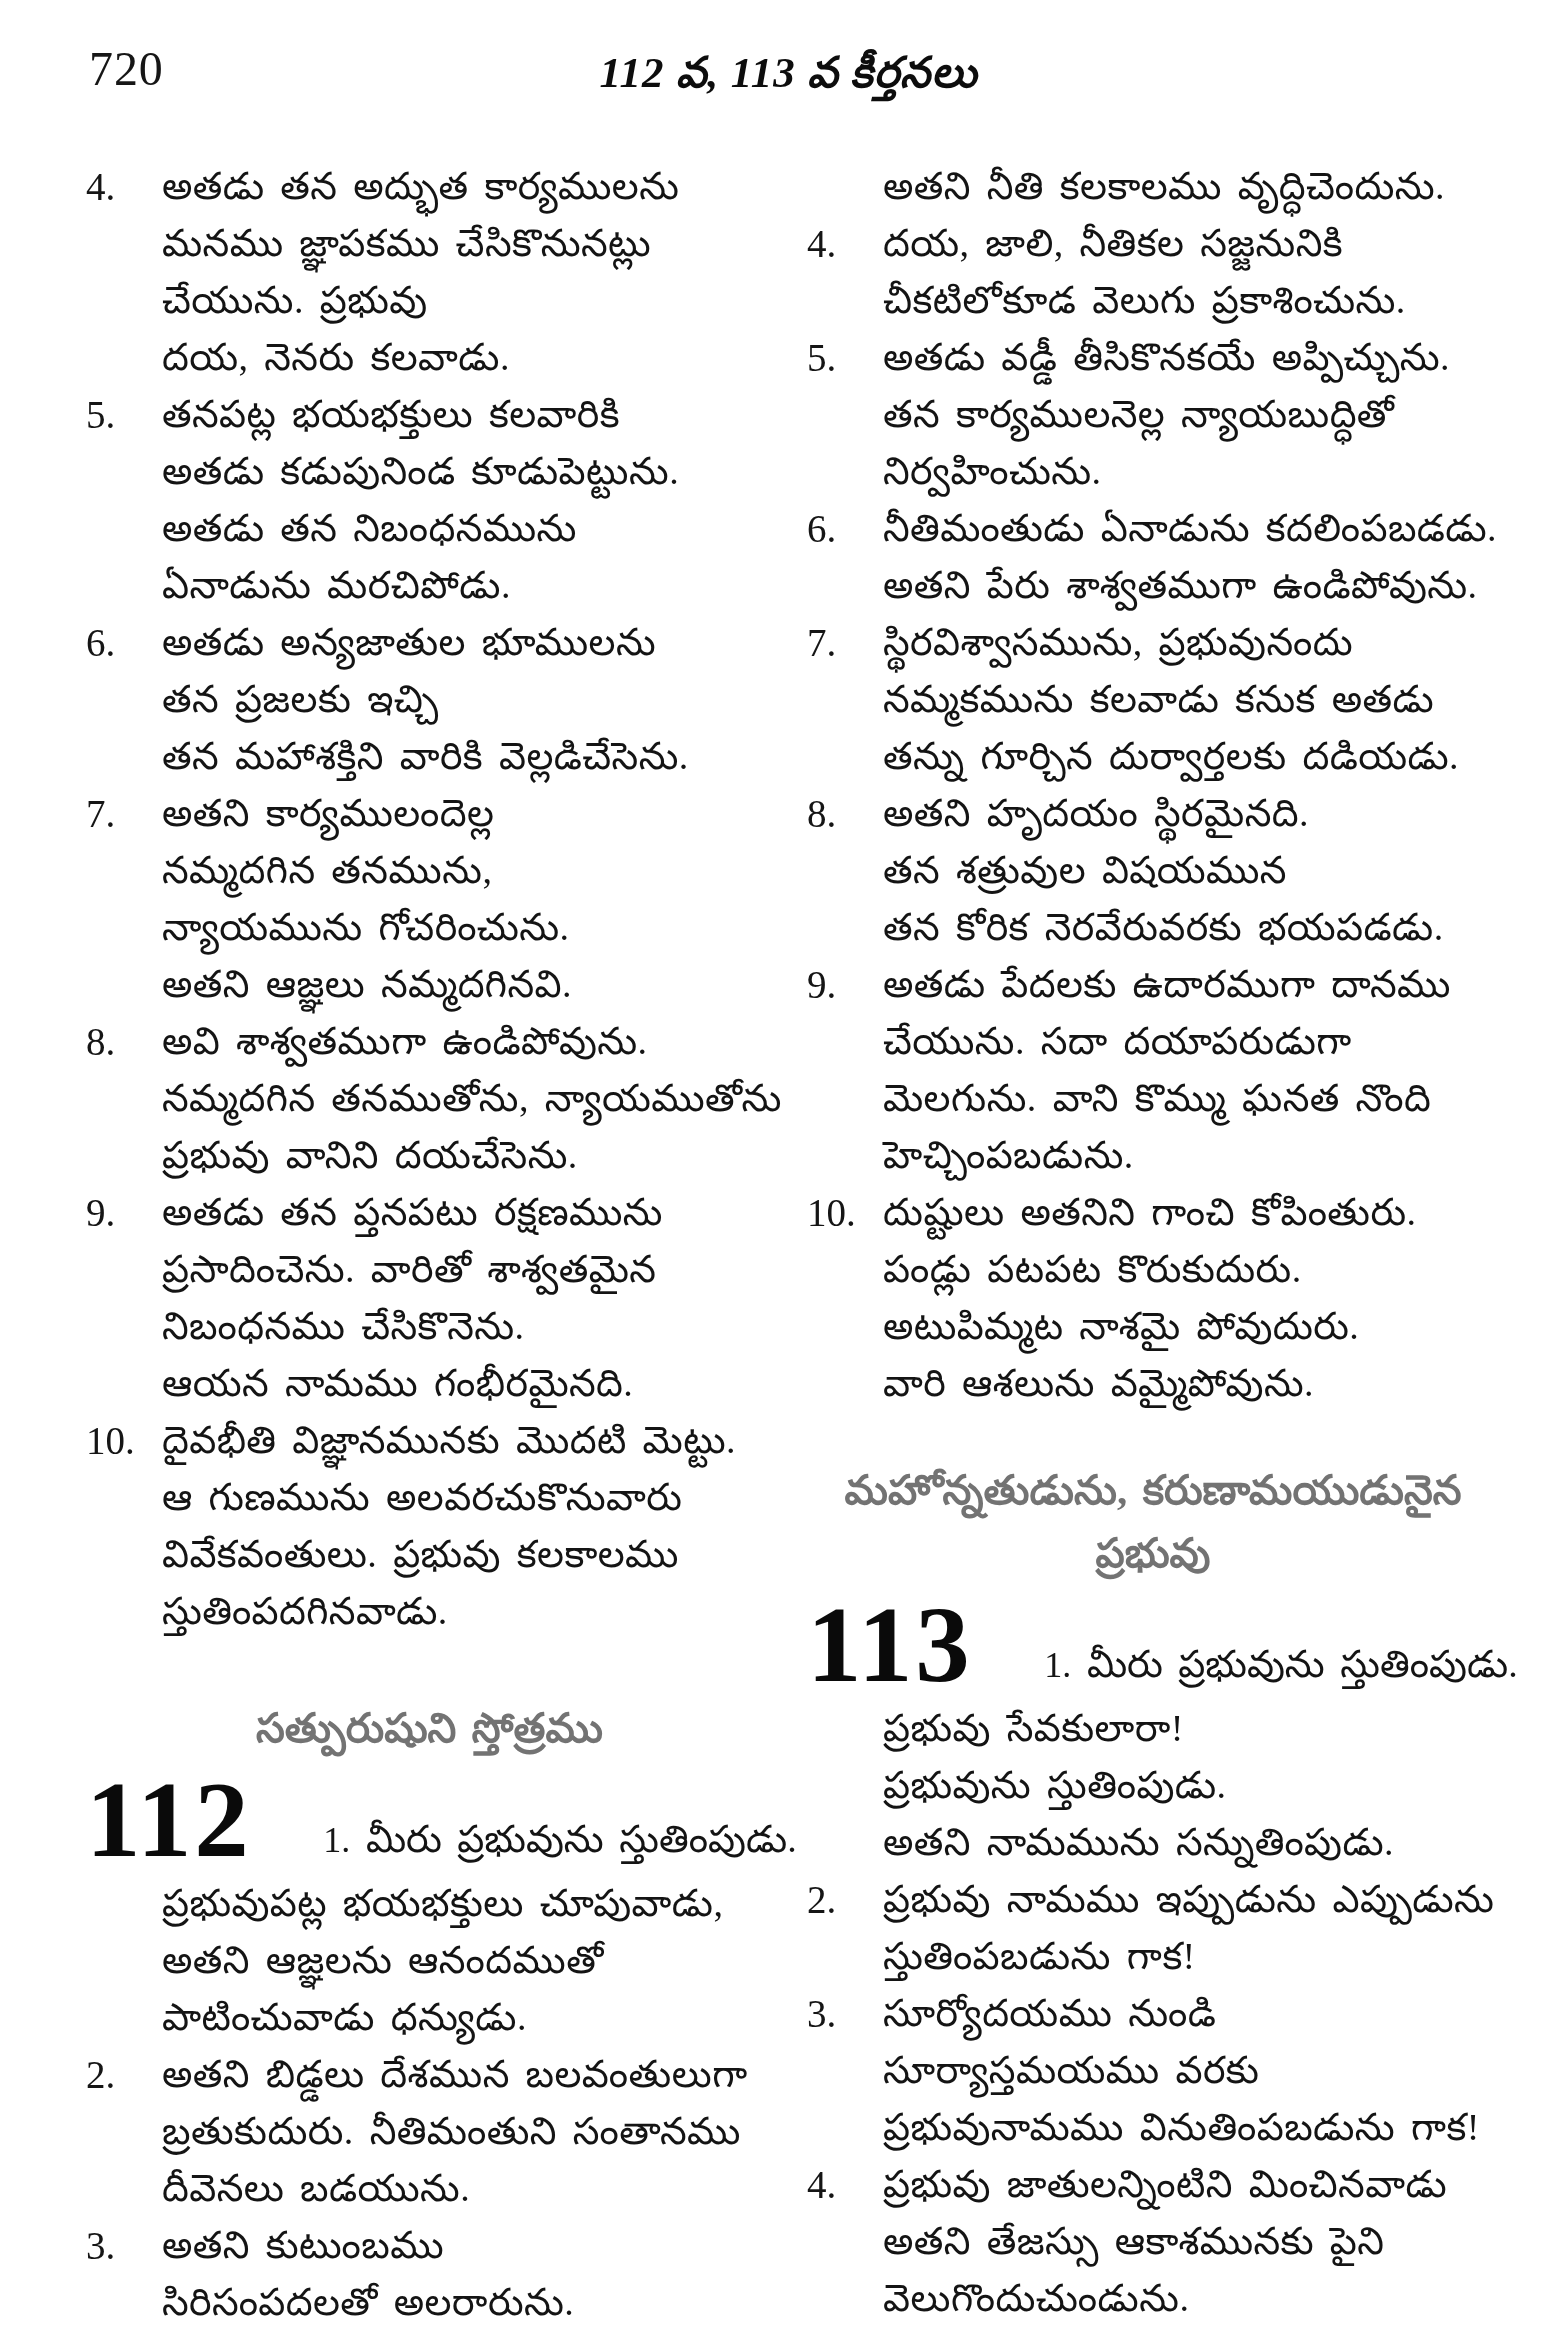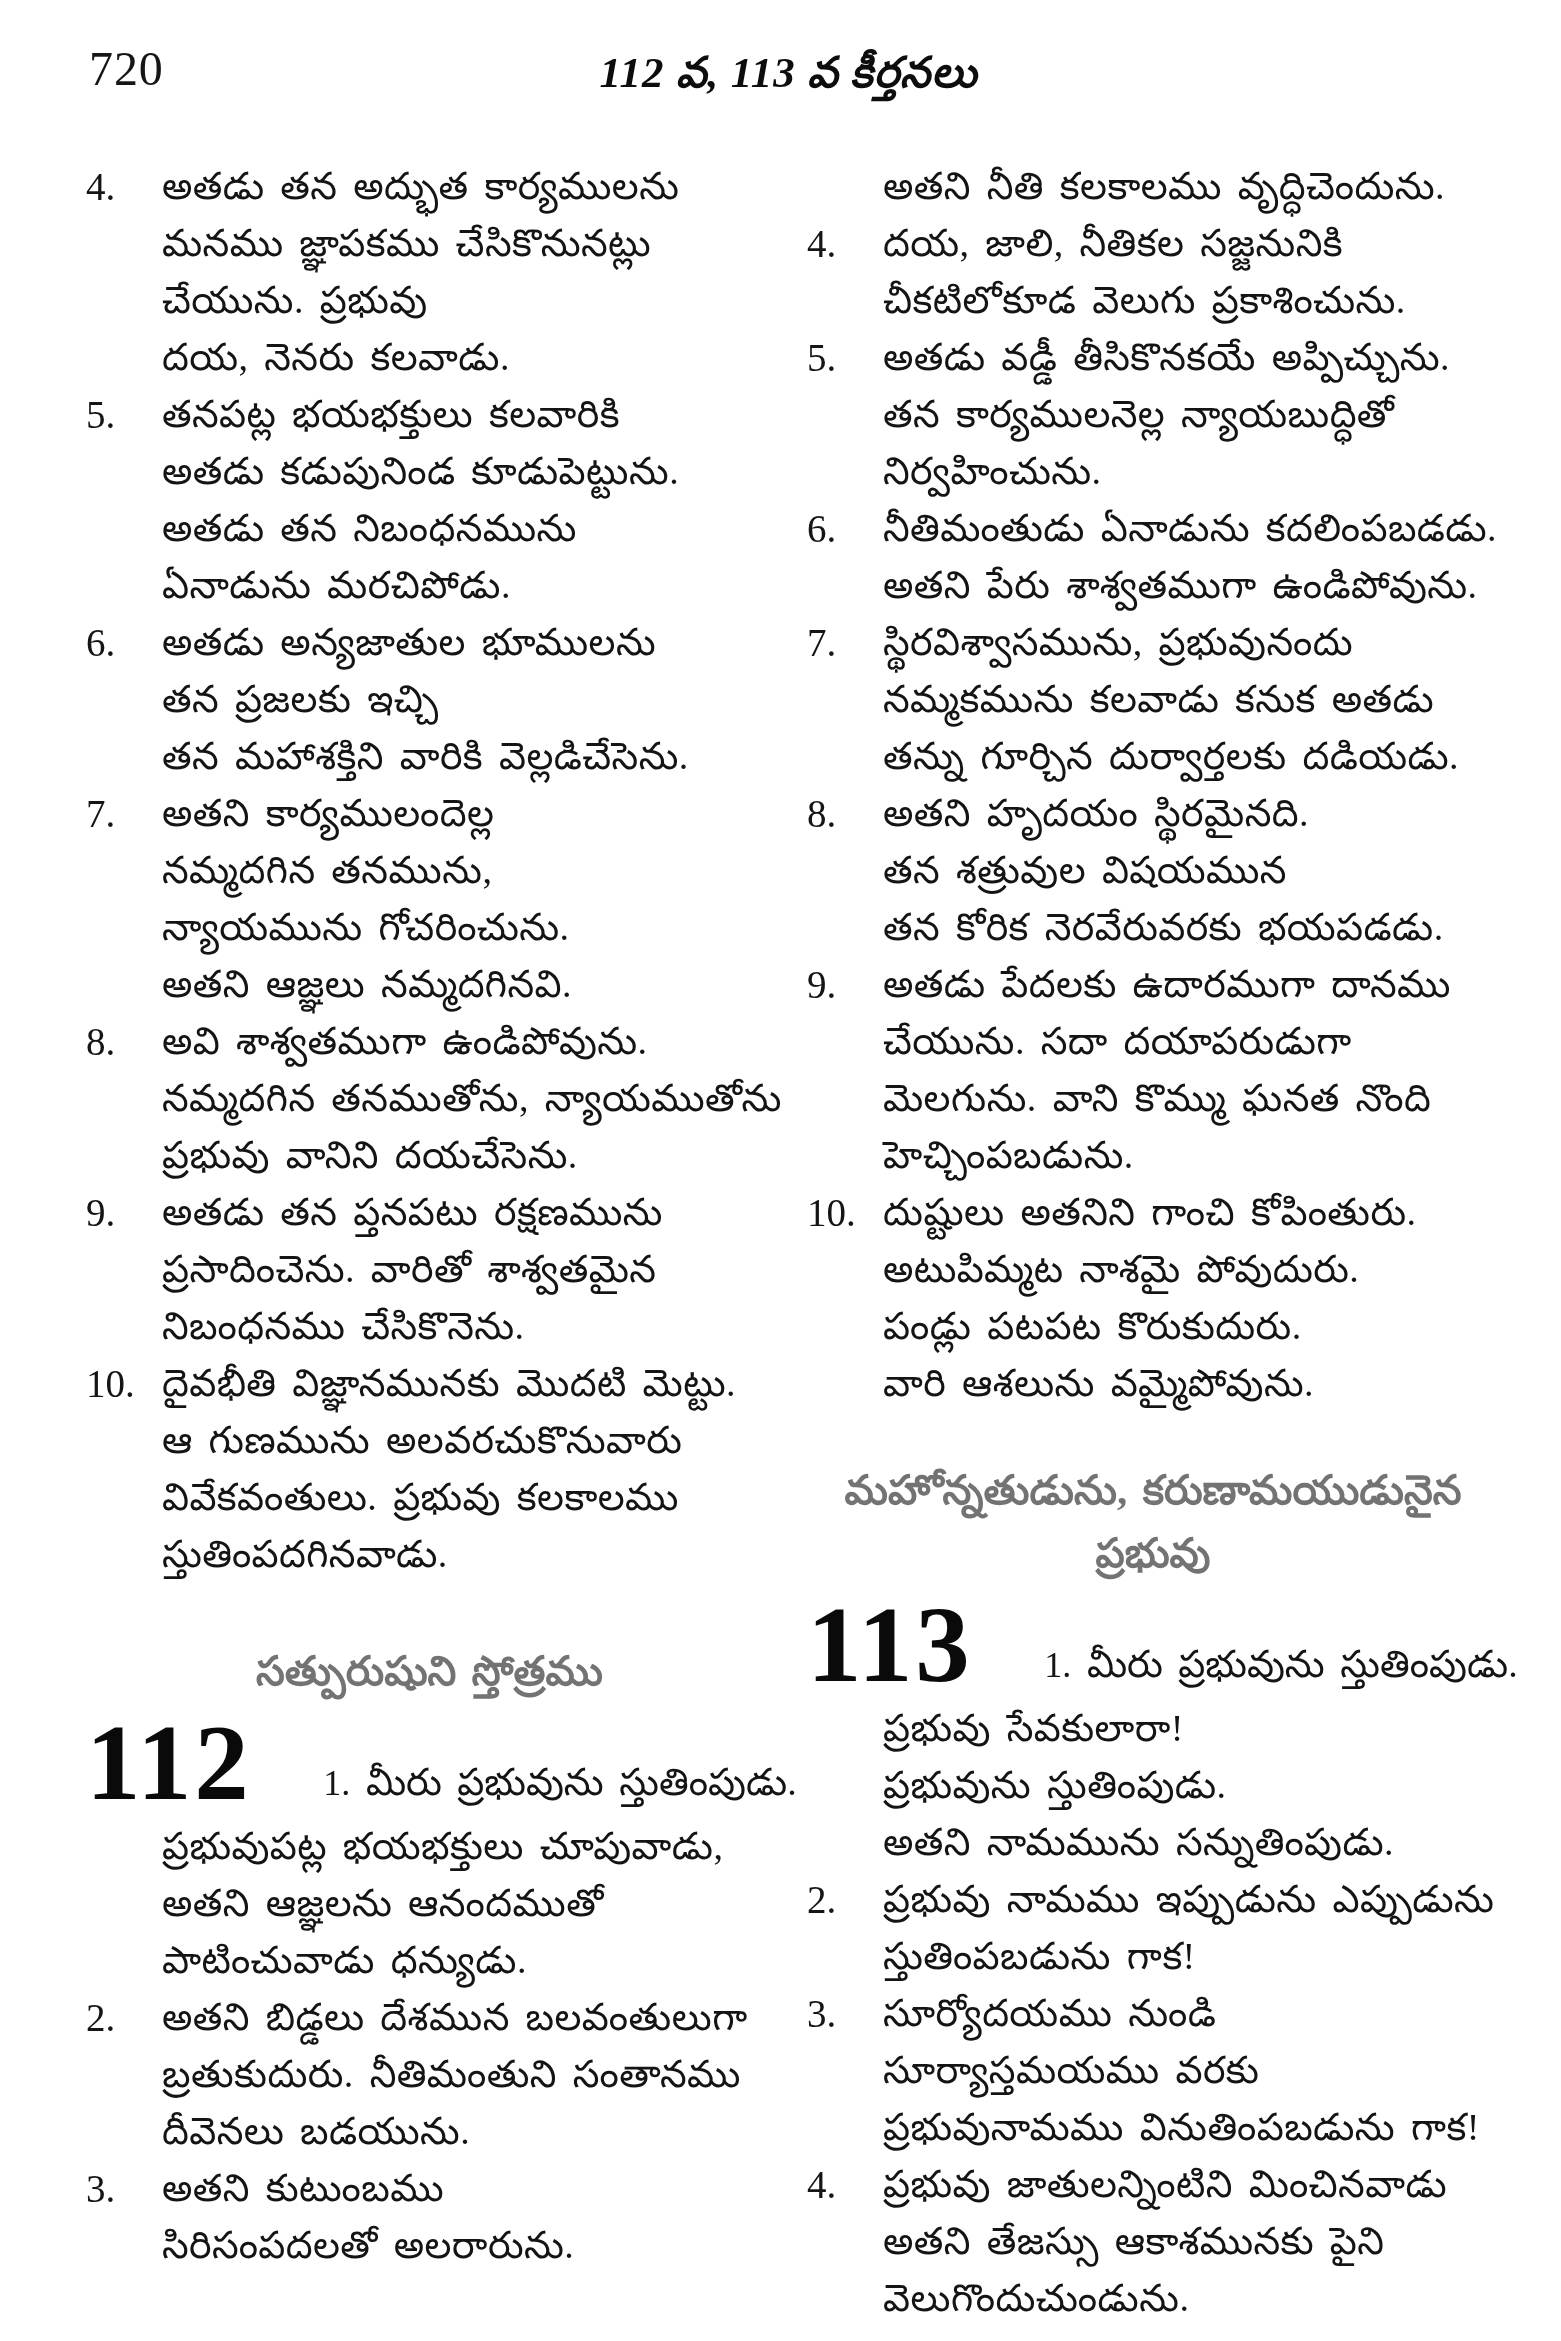--- a/index.html
+++ b/index.html
@@ -124,20 +124,21 @@
             <div class="vline">నమ్మదగిన తనముతోను, న్యాయముతోను</div>
             <div class="vline">ప్రభువు వానిని దయచేసెను.</div>
           </div>
         </div>
         <div class="verse">
           <span class="vnum">9.</span>
           <div class="vtext">
             <div class="vline">అతడు తన ప్తనపటు రక్షణమును</div>
             <div class="vline">ప్రసాదించెను. వారితో శాశ్వతమైన</div>
             <div class="vline">నిబంధనము చేసికొనెను.</div>
+            <div class="vline">ఆయన నామము గంభీరమైనది.</div>
           </div>
         </div>
         <div class="verse">
           <span class="vnum">10.</span>
           <div class="vtext">
             <div class="vline">దైవభీతి విజ్ఞానమునకు మొదటి మెట్టు.</div>
             <div class="vline">ఆ గుణమును అలవరచుకొనువారు</div>
             <div class="vline">వివేకవంతులు. ప్రభువు కలకాలము</div>
             <div class="vline">స్తుతింపదగినవాడు.</div>
           </div>
@@ -225,22 +226,22 @@
             <div class="vline">అతడు పేదలకు ఉదారముగా దానము</div>
             <div class="vline">చేయును. సదా దయాపరుడుగా</div>
             <div class="vline">మెలగును. వాని కొమ్ము ఘనత నొంది</div>
             <div class="vline">హెచ్చింపబడును.</div>
           </div>
         </div>
         <div class="verse">
           <span class="vnum">10.</span>
           <div class="vtext">
             <div class="vline">దుష్టులు అతనిని గాంచి కోపింతురు.</div>
+            <div class="vline">పండ్లు పటపట కొరుకుదురు.</div>
             <div class="vline">అటుపిమ్మట నాశమై పోవుదురు.</div>
-            <div class="vline">పండ్లు పటపట కొరుకుదురు.</div>
             <div class="vline">వారి ఆశలును వమ్మైపోవును.</div>
           </div>
         </div>
       </div>
 
     <h2 class="psalm-heading tight mt-heading113">మహోన్నతుడును, కరుణామయుడునైన</h2>
     <h2 class="psalm-heading sub">ప్రభువు</h2>
 
     <div class="psalm-open">
       <span class="big-num">113</span>

